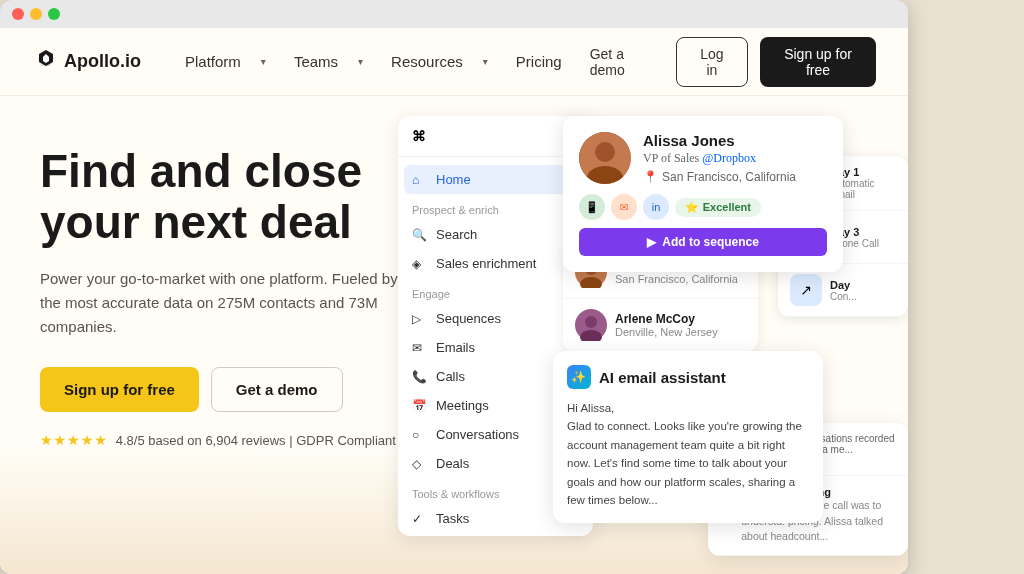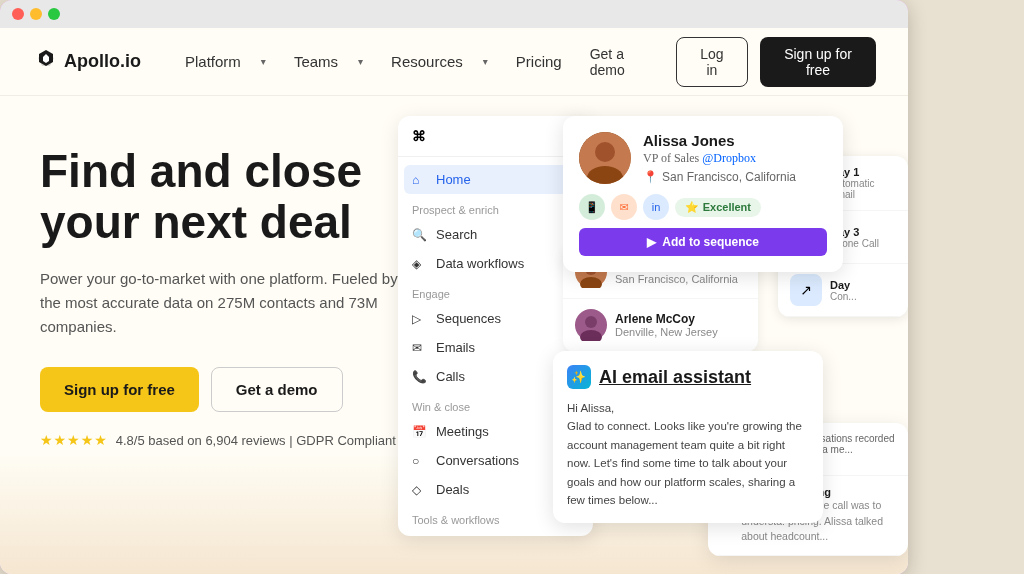--- a/index.html
+++ b/index.html
@@ -385,21 +385,21 @@
       width: 24px;
       height: 24px;
       background: linear-gradient(135deg, #3b82f6, #06b6d4);
       border-radius: 6px;
       display: flex;
       align-items: center;
       justify-content: center;
       font-size: 12px;
       color: white;
     }
-    .ai-title { font-weight: 700; font-size: 18px; color: #1a1a1a; text-decoration: underline; }
+    .ai-title { font-weight: 700; font-size: 15px; color: #1a1a1a; }
     .ai-body { font-size: 11.5px; color: #444; line-height: 1.6; }
 
     
     .conv-panel {
       position: absolute;
       right: 0;
       bottom: 0;
       width: 200px;
       background: white;
       border-radius: 12px;
@@ -507,36 +507,35 @@
               <span class="nav-icon">⌂</span>
               <span>Home</span>
             </div>
             <div class="sidebar-section-label">Prospect &amp; enrich</div>
             <div class="sidebar-nav-item">
               <span class="nav-icon">🔍</span>
               <span>Search</span>
             </div>
             <div class="sidebar-nav-item">
               <span class="nav-icon">◈</span>
-              <span>Data workflows</span>
+              <span>Sales enrichment</span>
             </div>
             <div class="sidebar-section-label">Engage</div>
             <div class="sidebar-nav-item">
               <span class="nav-icon">▷</span>
               <span>Sequences</span>
             </div>
             <div class="sidebar-nav-item">
               <span class="nav-icon">✉</span>
               <span>Emails</span>
             </div>
             <div class="sidebar-nav-item">
               <span class="nav-icon">📞</span>
               <span>Calls</span>
             </div>
-            <div class="sidebar-section-label">Win &amp; close</div>
             <div class="sidebar-nav-item">
               <span class="nav-icon">📅</span>
               <span>Meetings</span>
             </div>
             <div class="sidebar-nav-item">
               <span class="nav-icon">○</span>
               <span>Conversations</span>
             </div>
             <div class="sidebar-nav-item">
               <span class="nav-icon">◇</span>

